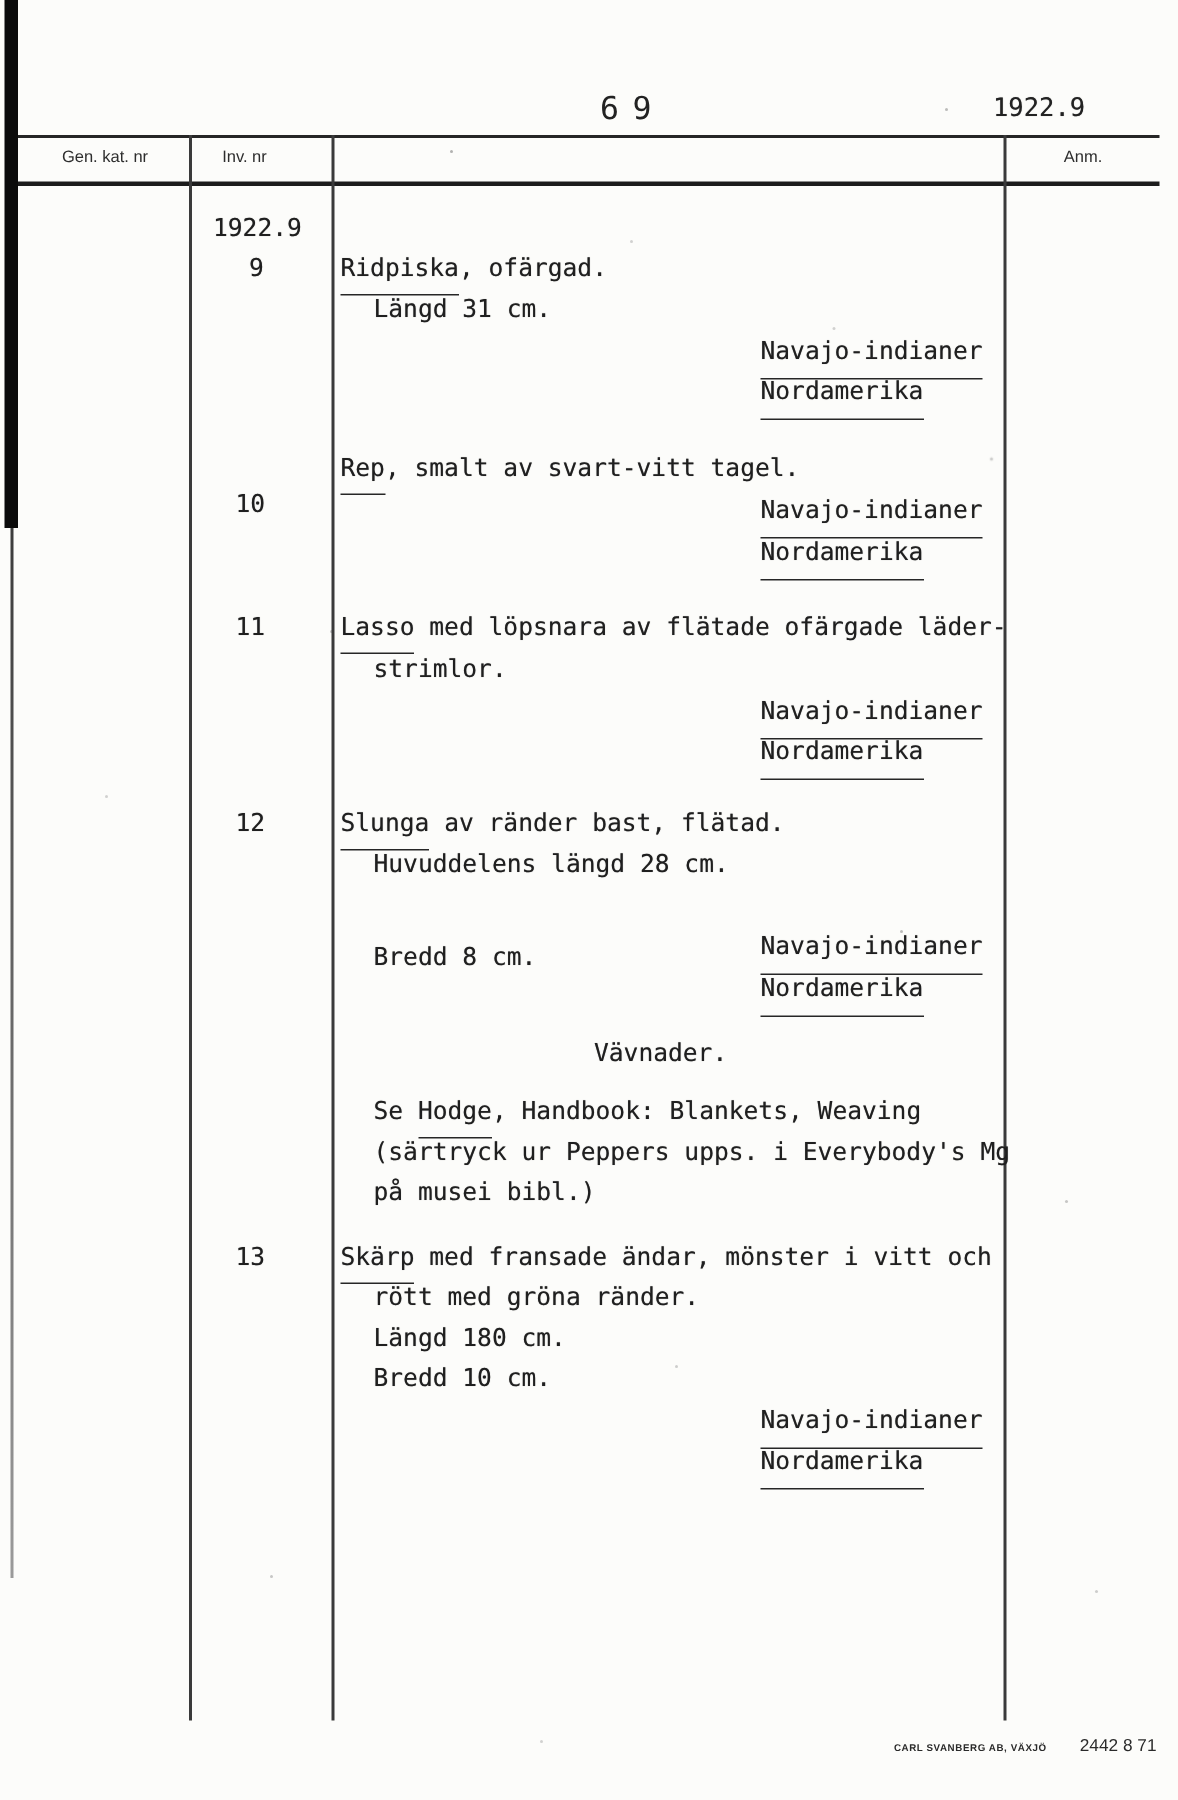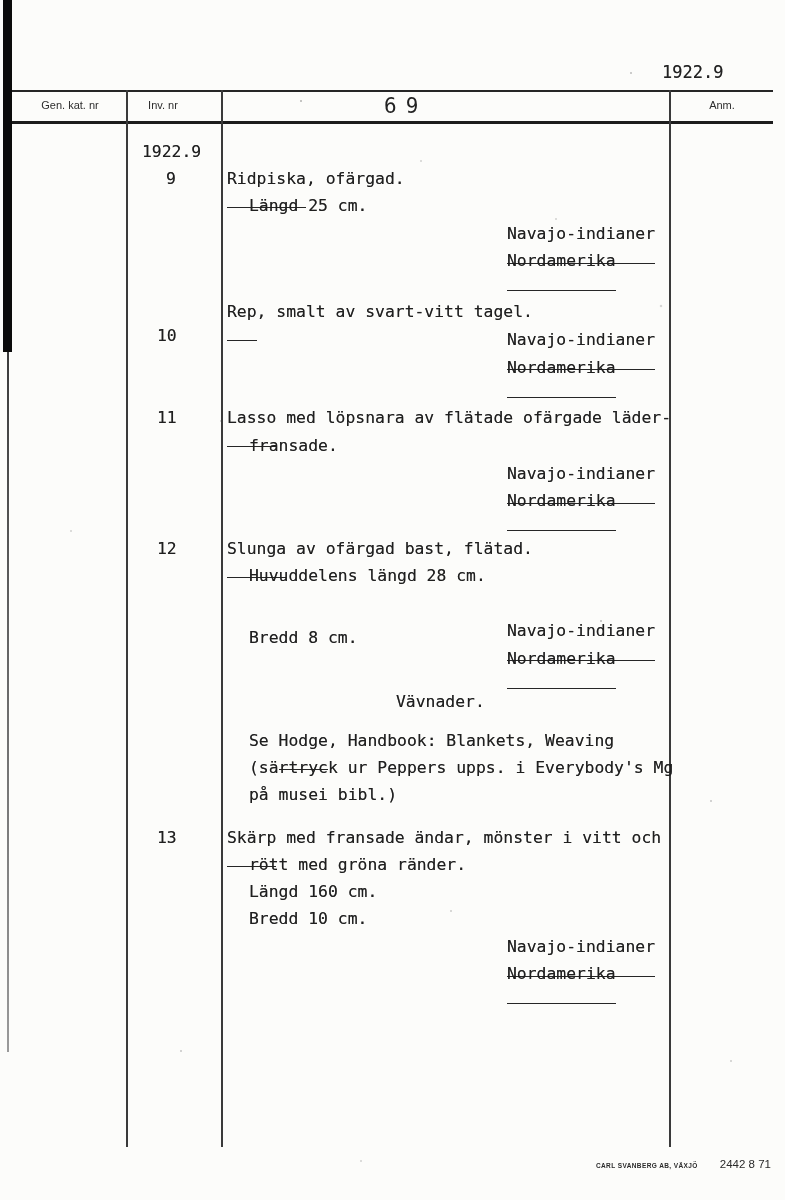--- a/index.html
+++ b/index.html
@@ -8,21 +8,21 @@
     background:#fcfcfa;
     font-family:"DejaVu Sans Mono","Liberation Mono",monospace;
   }
   
   .tw {
     position:absolute; white-space:pre;
     font-family:"DejaVu Sans Mono","Liberation Mono",monospace;
     font-size:16.4px; line-height:1.2; color:#1f1f1f;
     text-shadow:0 0 0.5px rgba(20,20,20,.55);
   }
-  .ul { border-bottom:1.7px solid #262626; padding-bottom:19px; }
+  .ul { border-bottom:1.7px solid #262626; padding-bottom:8px; }
   
   .formlabel {
     position:absolute; font-family:"Liberation Sans",sans-serif;
     font-size:11px; color:#2d2d2d; text-align:center;
   }
   .rule { position:absolute; background:#262626; }
   .vline { position:absolute; background:#3a3a3a; }
   .edge-bar {
     position:absolute; left:3px; top:0; width:9px; height:352px; background:#0b0b0b;
   }
@@ -50,68 +50,68 @@
       60px 1060px 0 rgba(40,40,40,.2), 430px 960px 0 rgba(40,40,40,.22)
   }
 </style>
 </head>
 <body>
 
 <div class="edge-bar"></div>
 <div class="edge-line"></div>
 <div class="noise"></div>
 
-<div class="pagenum" style="left:384px; top:60px;margin-top:34px;">69</div>
+<div class="pagenum" style="left:400px; top:60px;">69</div>
 <div class="topref tw" style="left:662px; top:62px; font-size:17px;">1922.9</div>
 
 <div class="rule" style="left:12px; top:90px; width:761px; height:2px;"></div>
 <div class="rule" style="left:12px; top:121px; width:761px; height:3px; background:#1c1c1c;"></div>
 <div class="vline" style="left:126px; top:90px; width:2px; height:1057px;"></div>
 <div class="vline" style="left:221px; top:90px; width:2px; height:1057px;"></div>
 <div class="vline" style="left:669px; top:90px; width:2px; height:1057px;"></div>
 
 <div class="formlabel" style="left:18px; top:99px; width:104px;">Gen. kat. nr</div>
 <div class="formlabel" style="left:128px; top:99px; width:70px;">Inv. nr</div>
 <div class="formlabel" style="left:672px; top:99px; width:100px;">Anm.</div>
 
 <div class="tw" style="left:142px; top:142px;">1922.9</div>
 
 <div class="tw" style="left:166px; top:169px;">9</div>
 <div class="tw" style="left:227px; top:169px;"><span class="ul">Ridpiska</span><span>, ofärgad.</span></div>
-<div class="tw" style="left:249px; top:196px;">Längd 25 cm.</div>
+<div class="tw" style="left:249px; top:196px;">Längd 31 cm.</div>
 <div class="tw ul" style="left:507px; top:224px;">Navajo-indianer</div>
 <div class="tw ul" style="left:507px; top:251px;">Nordamerika</div>
 
 <div class="tw" style="left:157px; top:302px;margin-top:24px;">10</div>
 <div class="tw" style="left:227px; top:302px;"><span class="ul">Rep</span><span>, smalt av svart-vitt tagel.</span></div>
 <div class="tw ul" style="left:507px; top:330px;">Navajo-indianer</div>
 <div class="tw ul" style="left:507px; top:358px;">Nordamerika</div>
 
 <div class="tw" style="left:157px; top:408px;text-align:center;">11</div>
 <div class="tw" style="left:227px; top:408px;"><span class="ul">Lasso</span><span> med löpsnara av flätade ofärgade läder-</span></div>
-<div class="tw" style="left:249px; top:436px;">fransade.</div>
+<div class="tw" style="left:249px; top:436px;">strimlor.</div>
 <div class="tw ul" style="left:507px; top:464px;">Navajo-indianer</div>
 <div class="tw ul" style="left:507px; top:491px;">Nordamerika</div>
 
 <div class="tw" style="left:157px; top:539px;">12</div>
-<div class="tw" style="left:227px; top:539px;"><span class="ul">Slunga</span><span> av ofärgad bast, flätad.</span></div>
+<div class="tw" style="left:227px; top:539px;"><span class="ul">Slunga</span><span> av ränder bast, flätad.</span></div>
 <div class="tw" style="left:249px; top:566px;">Huvuddelens längd 28 cm.</div>
 <div class="tw" style="left:249px; top:628px;">Bredd 8 cm.</div>
 <div class="tw ul" style="left:507px; top:621px;">Navajo-indianer</div>
 <div class="tw ul" style="left:507px; top:649px;">Nordamerika</div>
 
 <div class="tw" style="left:396px; top:692px;">Vävnader.</div>
 <div class="tw" style="left:249px; top:731px;"><span>Se </span><span class="ul">Hodge</span><span>, Handbook: Blankets, Weaving</span></div>
 <div class="tw" style="left:249px; top:758px;">(särtryck ur Peppers upps. i Everybody's Mg</div>
 <div class="tw" style="left:249px; top:785px;">på musei bibl.)</div>
 
 <div class="tw" style="left:157px; top:828px;">13</div>
 <div class="tw" style="left:227px; top:828px;"><span class="ul">Skärp</span><span> med fransade ändar, mönster i vitt och</span></div>
 <div class="tw" style="left:249px; top:855px;">rött med gröna ränder.</div>
-<div class="tw" style="left:249px; top:882px;">Längd 160 cm.</div>
+<div class="tw" style="left:249px; top:882px;">Längd 180 cm.</div>
 <div class="tw" style="left:249px; top:909px;">Bredd 10 cm.</div>
 <div class="tw ul" style="left:507px; top:937px;">Navajo-indianer</div>
 <div class="tw ul" style="left:507px; top:964px;">Nordamerika</div>
 
 <div class="printmark">
   <span class="small">CARL SVANBERG AB, VÄXJÖ</span>
   <span class="code">2442 8 71</span>
 </div>
 
 </body></html>

